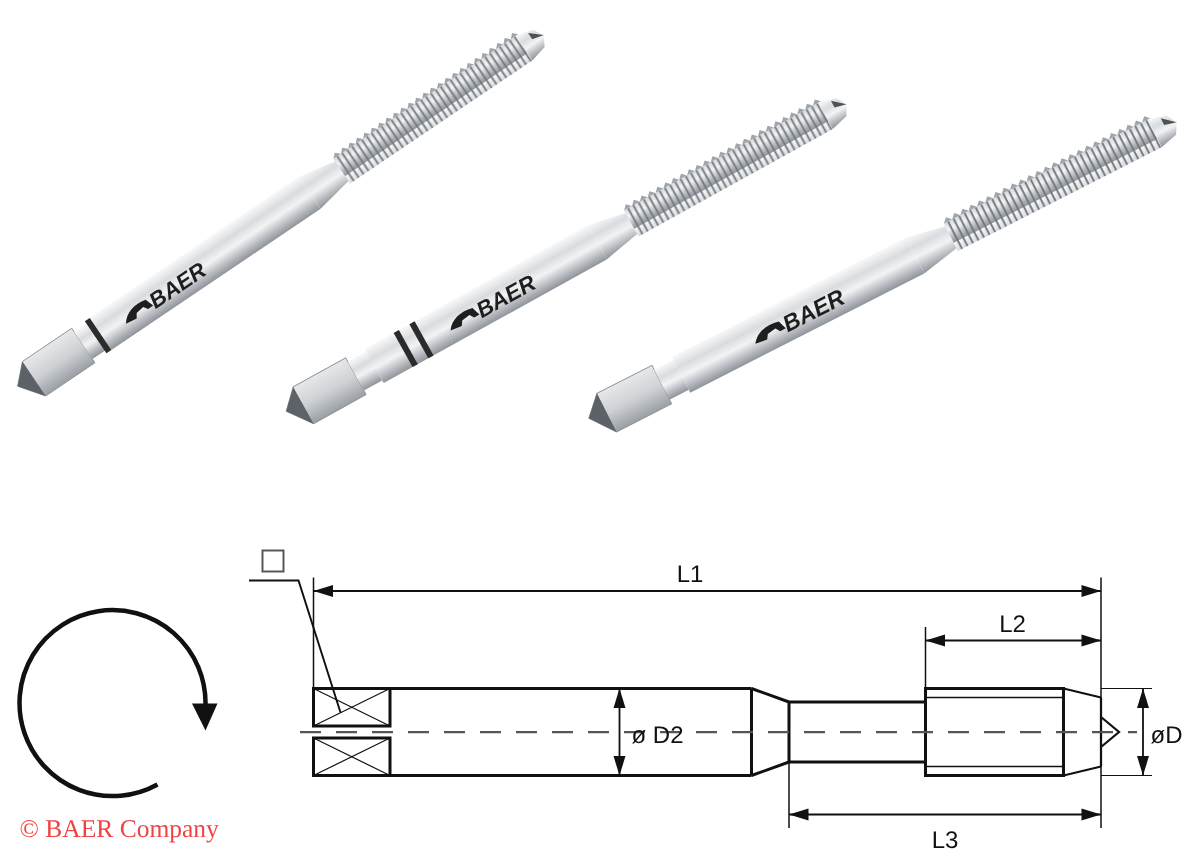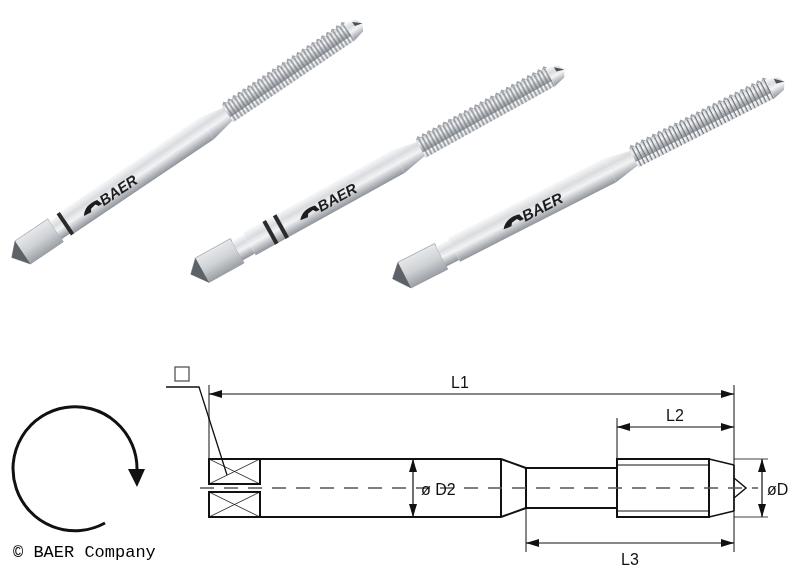--- a/index.html
+++ b/index.html
@@ -1,19 +1,19 @@
 <!DOCTYPE html>
 <html><head>
 <meta charset="utf-8">
 <style>
   html, body { margin:0; padding:0; background:#ffffff; }
   body { width:800px; height:573px; position:relative; overflow:hidden; font-family:"Liberation Sans", sans-serif; }
   #photo { position:absolute; left:0; top:0; width:800px; height:300px; }
   #drawing { position:absolute; left:0; top:340px; width:800px; height:233px; }
-  .copyright { position:absolute; left:13px; top:543px; font-size:17px; color:#000000; font-family:Liberation Mono, monospace; }
+  .copyright { position:absolute; left:13px; top:543px; font-size:17px; color:#ef4444; font-family:Liberation Serif, serif; }
   .dim-label { font-family:"Liberation Sans", sans-serif; font-size:16px; fill:#111; }
 </style>
 </head>
 <body>
 
 <svg id="photo" viewBox="0 0 800 300" xmlns="http://www.w3.org/2000/svg">
   <defs>
     <linearGradient id="steel" x1="0" y1="0" x2="0" y2="1">
       <stop offset="0" stop-color="#f7f8f9"></stop>
       <stop offset="0.3" stop-color="#d9dcdf"></stop>

